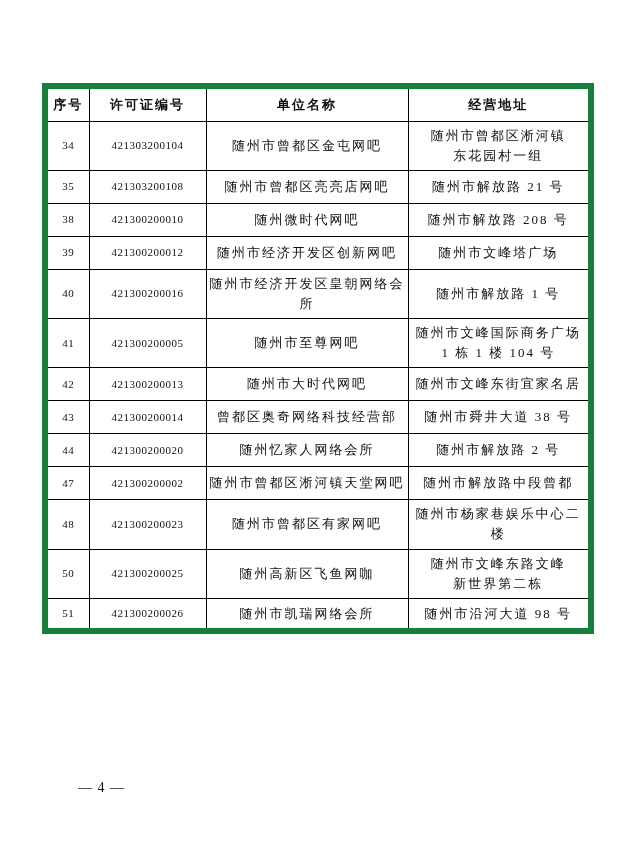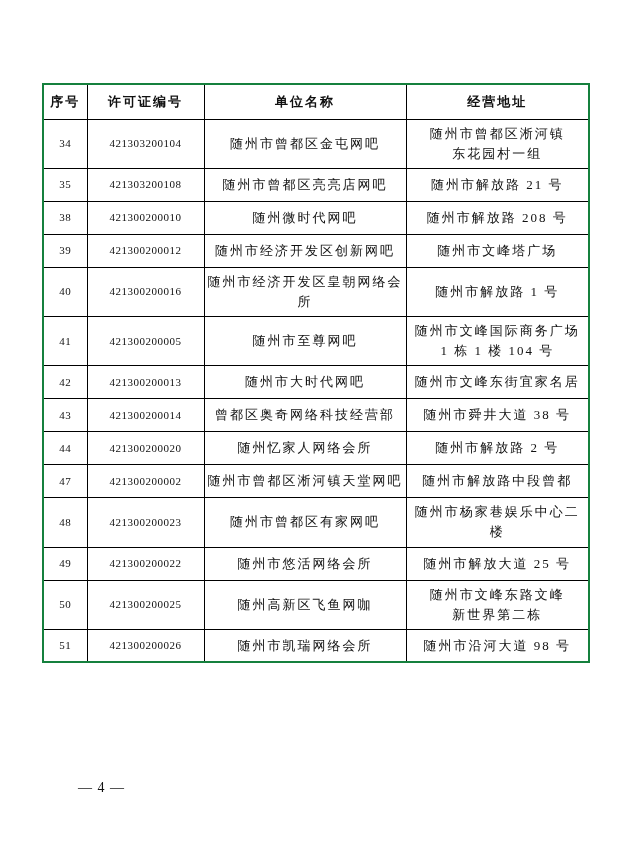--- a/index.html
+++ b/index.html
@@ -12,21 +12,21 @@
   }
   .doc-table-wrap {
     position: absolute;
     left: 42px; top: 83px;
     width: 546px;
   }
   table.license-table {
     width: 100%;
     border-collapse: collapse;
     table-layout: fixed;
-    border: 2px solid #15803d;
+    border: 6px solid #15803d;
   }
   .license-table th, .license-table td {
     border: 1px solid #000;
     text-align: center;
     vertical-align: middle;
     font-size: 13px;
     line-height: 1.55;
     padding: 4px 2px;
     white-space: pre-line;
     overflow: hidden;
@@ -133,26 +133,20 @@
         <td class="cjk">随州市曾都区淅河镇天堂网吧</td>
         <td class="cjk">随州市解放路中段曾都</td>
       </tr>
       <tr>
         <td class="num">48</td>
         <td class="num">421300200023</td>
         <td class="cjk">随州市曾都区有家网吧</td>
         <td class="cjk">随州市杨家巷娱乐中心二楼</td>
       </tr>
       <tr>
-        <td class="num">49</td>
-        <td class="num">421300200022</td>
-        <td class="cjk">随州市悠活网络会所</td>
-        <td class="cjk">随州市解放大道 25 号</td>
-      </tr>
-      <tr>
         <td class="num">50</td>
         <td class="num">421300200025</td>
         <td class="cjk">随州高新区飞鱼网咖</td>
         <td class="cjk">随州市文峰东路文峰
 新世界第二栋</td>
       </tr>
       <tr>
         <td class="num">51</td>
         <td class="num">421300200026</td>
         <td class="cjk">随州市凯瑞网络会所</td>

